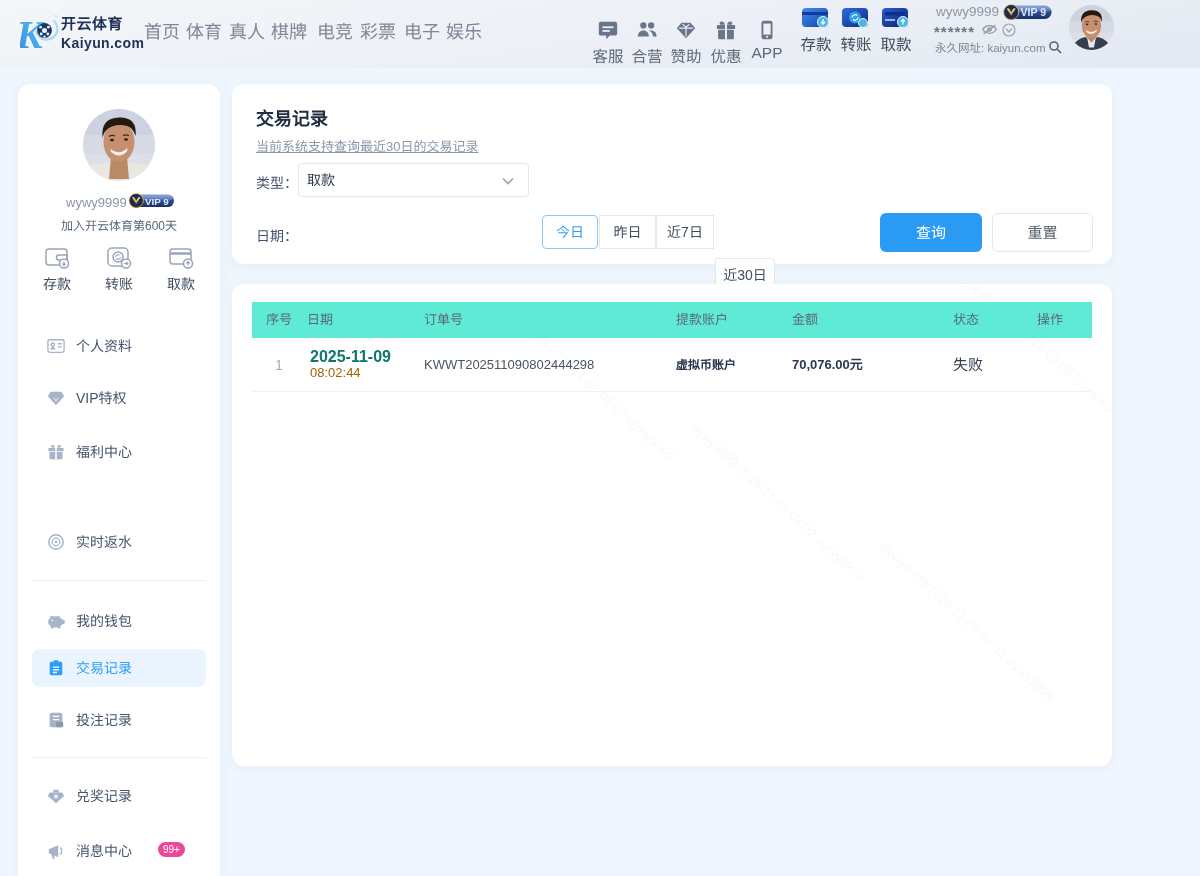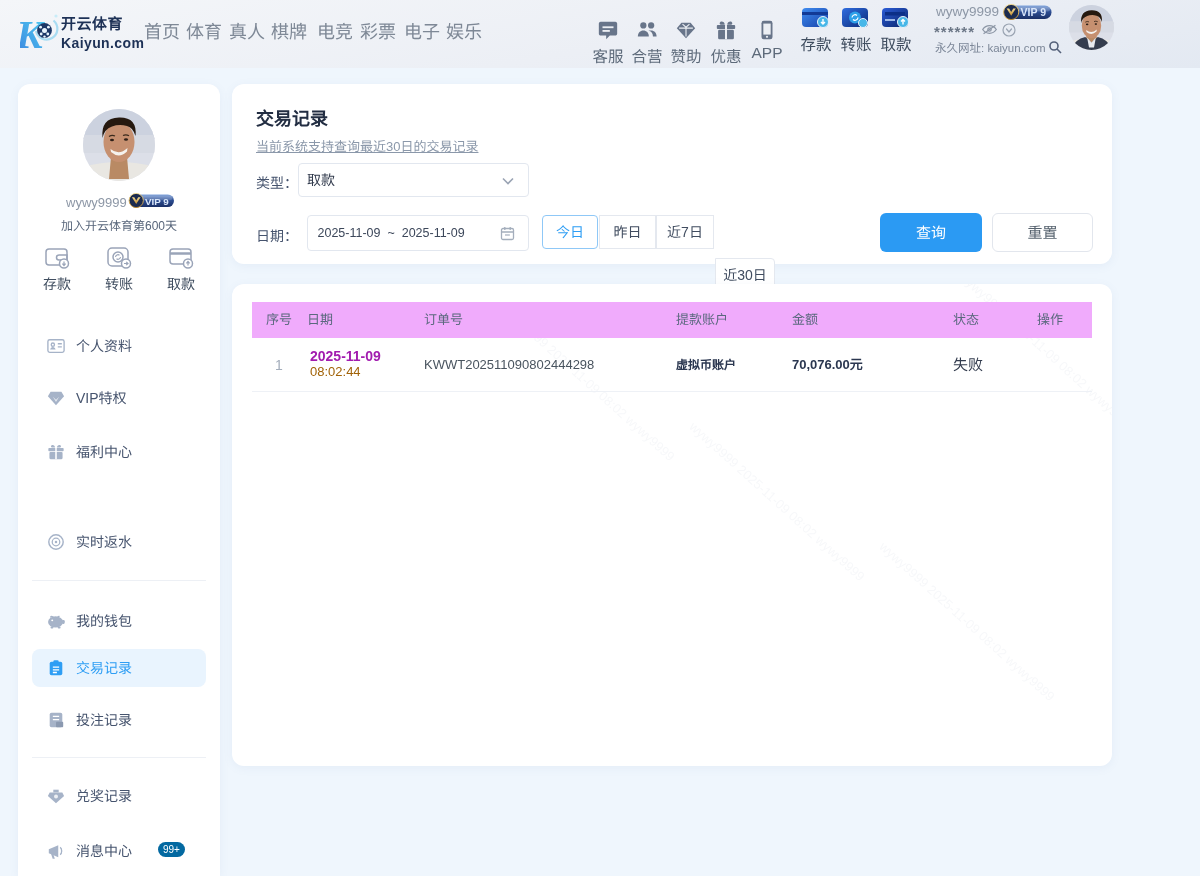--- a/index.html
+++ b/index.html
@@ -36,21 +36,21 @@
 #sjoin { position:absolute; left:0; top:132px; width:202px; text-align:center; font-size:12px; color:#57657a; }
 .qk { position:absolute; top:162px; width:52px; text-align:center; }
 .qk svg { display:block; margin:0 auto; }
 .qk .lbl { display:block; margin-top:3px; font-size:14px; color:#404e60; }
 .menu-item { position:absolute; left:14px; width:174px; height:38px; border-radius:8px;
   font-size:14px; color:#46546e; }
 .menu-item .mi { position:absolute; left:15px; top:10px; width:18px; height:18px; }
 .menu-item .mt { position:absolute; left:44px; top:11px; line-height:17px; }
 .menu-item.sel { background:#e9f4fe; color:#2f9ef4; }
 .sdiv { position:absolute; left:14px; width:174px; height:1px; background:#edf0f5; }
-.badge99 { position:absolute; left:126px; top:10px; background:#0369a1; color:#fff;
+.badge99 { position:absolute; left:126px; top:10px; background:#ec4899; color:#fff;
   font-size:10px; border-radius:8px; padding:2px 5px; }
 
 
 #card1 { position:absolute; left:232px; top:84px; width:880px; height:180px;
   background:#fff; border-radius:12px; box-shadow:0 2px 10px rgba(100,130,180,.08); }
 #card2 { position:absolute; left:232px; top:284px; width:880px; height:482px;
   background:#fff; border-radius:12px; box-shadow:0 2px 10px rgba(100,130,180,.08); overflow:hidden; }
 #c1title { position:absolute; left:24px; top:20px; font-size:18px; font-weight:bold; color:#222d42; }
 #c1sub { position:absolute; left:24px; top:52px; font-size:13px; color:#8b98aa;text-decoration:underline; }
 .flabel { position:absolute; font-size:14px; color:#46546e; }
@@ -63,21 +63,21 @@
 .dbtn { position:absolute; top:131px; height:34px; background:#fff; border:1px solid #e4e8ef;
   font-size:14px; color:#414d60; text-align:center; line-height:32px; }
 .dbtn.last { border-radius:0 4px 4px 0;margin-top:43px; }
 .dbtn.active { border:1px solid #8fc8f7; color:#2f9ef4; border-radius:4px; z-index:2; }
 #btnquery { position:absolute; left:648px; top:129px; width:102px; height:39px; background:#2b9af3;
   border-radius:6px; color:#fff; font-size:15px; text-align:center; line-height:39px; }
 #btnreset { position:absolute; left:760px; top:129px; width:101px; height:39px; background:#fff;
   border:1px solid #e2e6ed; border-radius:6px; color:#57636f; font-size:15px; text-align:center; line-height:37px; }
 
 
-#thead { position:absolute; left:20px; top:18px; width:840px; height:36px; background:#f0abfc;
+#thead { position:absolute; left:20px; top:18px; width:840px; height:36px; background:#5eead4;
   font-size:13px; color:#5a687e; }
 #thead span, .trow span { position:absolute; top:0; line-height:36px; white-space:nowrap; }
 .trow { position:absolute; left:20px; top:54px; width:840px; height:54px; border-bottom:1px solid #eef1f6;
   font-size:14px; color:#333c4e; }
 .trow span { line-height:54px; }
 #wmark { position:absolute; left:0; top:0; width:880px; height:482px; overflow:hidden; pointer-events:none; }
 .wm { position:absolute; white-space:nowrap; transform:rotate(42deg); color:#f7f8fa; font-size:13px; }
 </style>
 </head>
 <body>
@@ -391,27 +391,20 @@
 <div id="card1">
   <div id="c1title">交易记录</div>
   <div id="c1sub">当前系统支持查询最近30日的交易记录</div>
   <div class="flabel" style="left:24px;top:88px">类型：</div>
   <div id="selbox">取款
     <svg width="12" height="8" viewBox="0 0 12 8" fill="none" stroke="#9aa4b4" stroke-width="1.6">
         <path d="M1 1.5l5 5 5-5"></path>
       </svg>
   </div>
   <div class="flabel" style="left:24px;top:141px">日期：</div>
-  <div id="datebox">&nbsp;2025-11-09&nbsp; ~ &nbsp;2025-11-09
-    <svg width="15" height="15" viewBox="0 0 15 15" fill="none" stroke="#a4aebc" stroke-width="1.3">
-        <rect x="1.5" y="2.5" width="12" height="11" rx="1.5"></rect>
-        <path d="M1.5 6h12M4.8 1v3M10.2 1v3"></path>
-        <path d="M5 9h5" stroke-width="1.2"></path>
-      </svg>
-  </div>
   <div class="dbtn active" style="left:310px;width:56px">今日</div>
   <div class="dbtn" style="left:367px;width:57px">昨日</div>
   <div class="dbtn" style="left:424px;width:58px">近7日</div>
   <div class="dbtn last" style="left:483px;width:60px">近30日</div>
   <div id="btnquery">查询</div>
   <div id="btnreset">重置</div>
 </div>
 
 <div id="card2">
   <div id="wmark">
@@ -424,19 +417,19 @@
     <span style="left:14px">序号</span>
     <span style="left:55px">日期</span>
     <span style="left:172px">订单号</span>
     <span style="left:424px">提款账户</span>
     <span style="left:540px">金额</span>
     <span style="left:701px">状态</span>
     <span style="left:785px">操作</span>
   </div>
   <div class="trow">
     <span style="left:23px;color:#a3adbb">1</span>
-    <span style="left:58px;line-height:15px;top:11px"><b style="color:#a21caf;font-size:14px">2025-11-09</b><br><span style="position:static;color:#a16207;font-size:13px;line-height:14px">08:02:44</span></span>
+    <span style="left:58px;line-height:15px;top:11px"><b style="color:#0f766e;font-size:16px">2025-11-09</b><br><span style="position:static;color:#a16207;font-size:13px;line-height:14px">08:02:44</span></span>
     <span style="left:172px;color:#49545f;font-size:13px">KWWT202511090802444298</span>
     <span style="left:424px;color:#2b3750;font-weight:bold;font-size:12px">虚拟币账户</span>
     <span style="left:540px;color:#2b3750;font-weight:bold;font-size:13px">70,076.00元</span>
     <span style="left:701px;color:#333c4e;font-size:15px">失败</span>
   </div>
 </div>
 
 </body></html>

